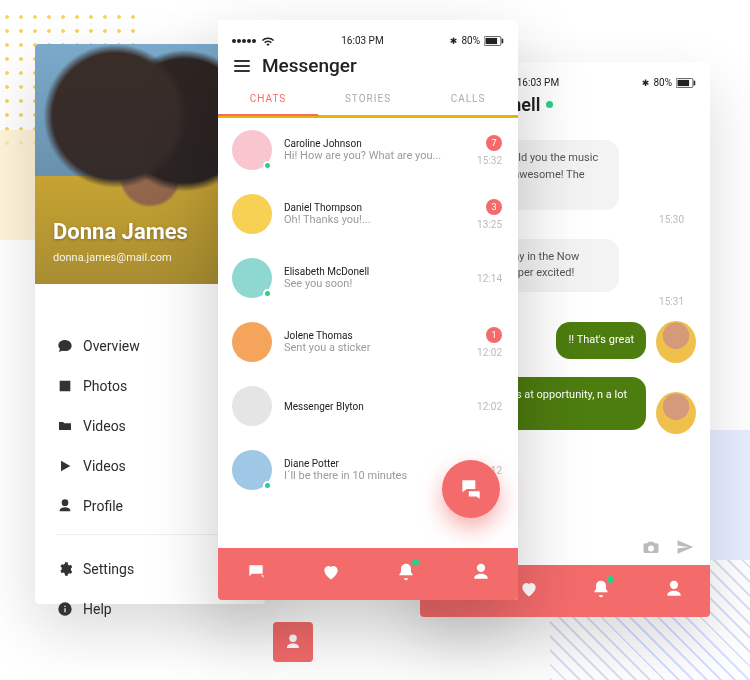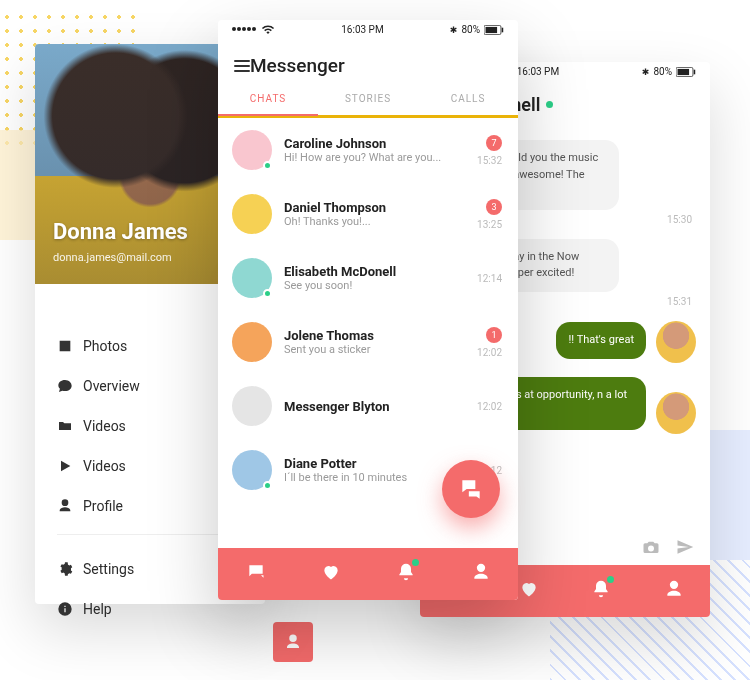--- a/index.html
+++ b/index.html
@@ -27,54 +27,54 @@
   .edit-fab{position:absolute;right:-6px;bottom:-22px;width:46px;height:46px;border-radius:50%;background:#f36b6b;display:flex;align-items:center;justify-content:center;box-shadow:0 6px 14px rgba(243,107,107,.5)}
   .edit-fab svg{width:20px;height:20px;fill:#fff}
   .menu{padding:42px 22px 10px}
   .menu .item{display:flex;align-items:center;height:40px;font-size:14px;color:#2c2c2c;cursor:pointer}
   .menu .item .ico{width:26px;display:flex}
   .menu .item svg{width:16px;height:16px;fill:#333}
   .menu hr{border:none;border-top:1px solid #eee;margin:8px 0 14px}
 
   
   .chat{right:40px;top:62px;width:290px;height:555px;z-index:2}
-  .status{height:26px;display:flex;align-items:flex-start;justify-content:space-between;padding:4px 14px 0;font-size:10px;color:#222}
+  .status{height:26px;display:flex;align-items:flex-end;justify-content:space-between;padding:4px 14px 0;font-size:10px;color:#222}
   .bat{display:flex;align-items:center;gap:4px}
   .bat svg{width:20px;height:10px}
   .chat .hdr{padding:6px 14px 4px}
   .chat .hname{font-size:18px;font-weight:600;display:inline-flex;align-items:center;gap:6px;color:#222}
   .dot-on{width:7px;height:7px;border-radius:50%;background:#2ccf88;display:inline-block}
   .chat .hmail{font-size:10px;color:#aaa}
   .thread{padding:10px 14px;font-size:11px}
   .bubble{max-width:185px;padding:10px 12px;border-radius:14px;line-height:1.5;color:#555;background:#f3f3f3;margin-bottom:4px}
-  .ts{font-size:10px;color:#bbb;text-align:right;margin:2px 4px 14px}
+  .ts{font-size:10px;color:#bbb;text-align:right;margin:2px 12px 14px}
   .row-out{display:flex;align-items:flex-end;justify-content:flex-end;gap:10px;margin-bottom:14px}
   .row-out .bubble{background:#4d7c0f;color:#fff}
   .row-out .av{width:42px;height:42px;border-radius:50%;background:radial-gradient(circle at 50% 35%,#d49a79 0 38%,#f0c04c 40%)}
   .composer{position:absolute;left:0;right:0;bottom:52px;height:36px;display:flex;align-items:center;justify-content:flex-end;gap:16px;padding:0 16px;color:#bbb}
   .composer svg{width:18px;height:18px;fill:#bbb}
   .footbar{position:absolute;left:0;right:0;bottom:0;height:52px;background:#f46b6b;display:flex;align-items:center;justify-content:space-around;border-radius:0 0 4px 4px}
   .footbar svg{width:20px;height:20px;fill:#fff}
   .footbar .notif{position:relative}
   .footbar .notif::after{content:"";position:absolute;top:-3px;right:-3px;width:7px;height:7px;background:#2ccf88;border-radius:50%}
 
   
   .msgr{left:218px;top:20px;width:300px;height:580px;z-index:3;box-shadow:0 30px 70px rgba(0,0,0,.22)}
-  .msgr .title{display:flex;align-items:center;padding:8px 16px 6px;font-size:19px;font-weight:500;color:#222}
+  .msgr .title{display:flex;align-items:center;gap:12px;padding:8px 16px 6px;font-size:19px;font-weight:500;color:#222}
   .burger{display:flex;flex-direction:column;gap:3px}
   .burger span{display:block;width:16px;height:2px;background:#333;border-radius:1px}
   .tabs{display:flex;border-bottom:3px solid #eab308}
   .tabs .tab{flex:1;text-align:center;font-size:10px;letter-spacing:1px;color:#aaa;padding:10px 0;cursor:pointer}
   .tabs .tab.active{color:#f46b6b;border-bottom:2px solid #f46b6b;margin-bottom:-1px}
   .list{overflow:hidden}
   .li{display:flex;align-items:center;padding:12px 16px 12px 14px;gap:12px}
   .av{width:40px;height:40px;border-radius:50%;position:relative;flex:0 0 40px}
   .av .on{position:absolute;bottom:0;right:0;width:9px;height:9px;border-radius:50%;background:#2ccf88;border:2px solid #fff}
   .li .txt{flex:1;min-width:0}
-  .li .nm{font-size:13px;font-weight:700;color:#222}
+  .li .nm{font-size:10px;font-weight:400;color:#222}
   .li .pv{font-size:11px;color:#9a9a9a;white-space:nowrap;overflow:hidden;text-overflow:ellipsis}
   .li .meta{text-align:right;font-size:10px;color:#bbb;display:flex;flex-direction:column;align-items:flex-end;gap:4px}
   .badge{min-width:16px;height:16px;border-radius:8px;background:#f46b6b;color:#fff;font-size:9px;display:inline-flex;align-items:center;justify-content:center;padding:0 4px}
   .bg-pink{background:#f9c6cf}.bg-yel{background:#f6d154}.bg-teal{background:#8fd8d2}.bg-orng{background:#f5a45b}.bg-gray{background:#e5e5e5}.bg-blue2{background:#9fc7e6}.bg-green{background:#b8e6b4}
   .fab{position:absolute;right:18px;bottom:82px;width:58px;height:58px;border-radius:50%;background:#f46b6b;display:flex;align-items:center;justify-content:center;box-shadow:0 10px 22px rgba(244,107,107,.55)}
   .fab svg{width:26px;height:26px;fill:#fff}
 
   .mini-fab{position:absolute;left:273px;top:622px;width:40px;height:40px;background:#f46b6b;border-radius:4px;display:flex;align-items:center;justify-content:center;z-index:0}
   .mini-fab svg{width:18px;height:18px;fill:#fff}
 
@@ -161,32 +161,32 @@
     <div class="edit-fab">
       <svg viewBox="0 0 24 24">
           <path d="M3 17.25V21h3.75L17.8 9.94l-3.75-3.75L3 17.25zM20.7 7a1 1 0 0 0 0-1.4l-2.3-2.3a1 1 0 0 0-1.4 0l-1.8 1.8 3.75 3.75L20.7 7z"></path>
         </svg>
     </div>
   </div>
   <div class="menu">
     <div class="item">
         <span class="ico">
           <svg viewBox="0 0 24 24">
+            <path d="M12 3C6 3 2 6.6 2 11c0 2 .9 3.8 2.4 5.2L3 21l5-2c1.2.4 2.6.6 4 .6 6 0 10-3.6 10-8S18 3 12 3z"></path>
+          </svg>
+        </span>
+        <span>Overview</span>
+      </div>
+    <div class="item">
+        <span class="ico">
+          <svg viewBox="0 0 24 24">
             <path d="M4 4h16v16H4V4zm2 12l3-4 2 3 3-5 4 6H6z"></path>
           </svg>
         </span>
         <span>Photos</span>
-      </div>
-    <div class="item">
-        <span class="ico">
-          <svg viewBox="0 0 24 24">
-            <path d="M12 3C6 3 2 6.6 2 11c0 2 .9 3.8 2.4 5.2L3 21l5-2c1.2.4 2.6.6 4 .6 6 0 10-3.6 10-8S18 3 12 3z"></path>
-          </svg>
-        </span>
-        <span>Overview</span>
       </div>
     <div class="item">
         <span class="ico">
           <svg viewBox="0 0 24 24">
             <path d="M3 6h6l2 2h10v10H3V6z"></path>
           </svg>
         </span>
         <span>Videos</span>
       </div>
     <div class="item">

